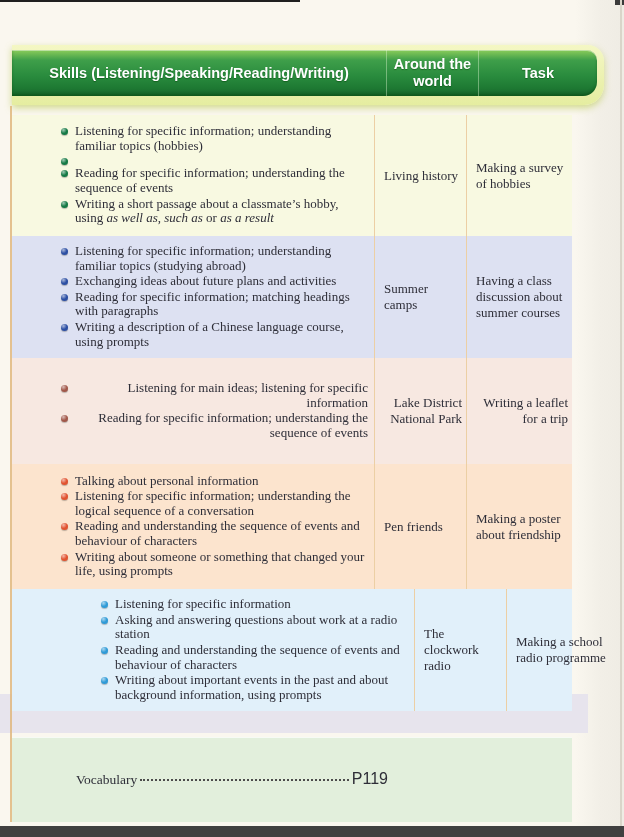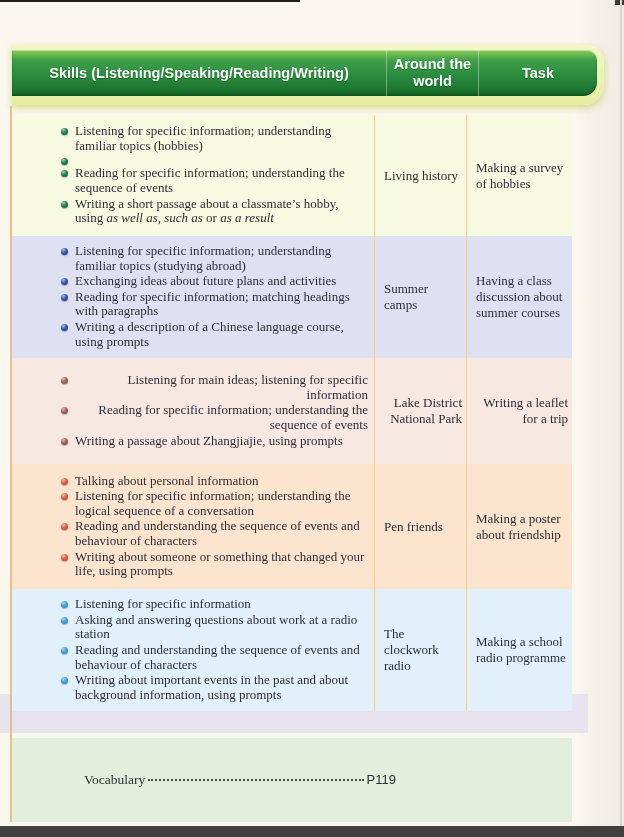--- a/index.html
+++ b/index.html
@@ -49,21 +49,21 @@
   
   .rows { position:absolute; left:12px; top:115px; width:560px; z-index:1; }
   .row {
     display:grid; grid-template-columns:362px 92px 106px;
     background:var(--bg,#f8f8e8);
   }
   .row:nth-of-type(1){ min-height:121px; }
   .row:nth-of-type(2){ min-height:109px; }
   .row:nth-of-type(3){ min-height:106px;text-align:right; }
   .row:nth-of-type(4){ min-height:125px; }
-  .row:nth-of-type(5){ min-height:113px; }
+  .row:nth-of-type(5){ min-height:113px;padding-left:40px; }
 
   ul.skills {
     list-style:none;
     display:flex; flex-direction:column; justify-content:center;
     padding:8px 6px 8px 49px;
   }
   ul.skills li { display:flex; font-size:13px; line-height:14.6px; margin-bottom:1px; }
   .bullet {
     flex:none; width:7px; height:7px; border-radius:50%;
     margin:4px 7px 0 0;
@@ -76,27 +76,27 @@
   .cell { display:flex; align-items:center; padding:6px 4px 6px 9px; border-left:1px solid var(--column-divider,#eccfa4); font-size:13px; line-height:1.22; }
 
   
   .gray-strip { position:absolute; left:0; top:694px; width:588px; height:39px; background:var(--gray-strip-bg,#e7e4ed); }
 
   
   .appendix {
     position:absolute; left:12px; top:737px; width:560px; height:85px;
     background:var(--appendix-bg,#e2efdc);
     box-shadow:inset 0 1px 0 rgba(255,255,255,.7);
-    display:flex; align-items:center;padding-left:8px;
+    display:flex; align-items:center;
   }
   .appendix ul { list-style:none; margin-left:64px; width:312px; }
   .appendix li { display:flex; align-items:baseline; font-size:13.5px; line-height:17.5px; }
   .alabel { flex:none; }
   .dots { flex:1; border-bottom:2px dotted #4b4b4b; margin:0 3px; transform:translateY(-3px); }
-  .apage { flex:none; font-family:"Liberation Sans", sans-serif; font-size:13px; }
+  .apage { flex:none; font-family:"Liberation Sans", sans-serif; font-size:16px; }
 </style>
 </head>
 <body>
 
 <div class="top-dark-line"></div>
 <div class="top-right-dark"></div>
 <div class="right-edge-line"></div>
 <div class="left-line"></div>
 
 <div class="header-glow">
@@ -167,24 +167,20 @@
 
   <div class="row" style="--bg: #f7e8e1; --bullet: #a2584a;">
     <ul class="skills">
         <li>
           <span class="bullet"></span>
           <span class="txt"><span>Listening for main ideas; listening for specific information</span></span>
         </li>
         <li>
           <span class="bullet"></span>
           <span class="txt"><span>Reading for specific information; understanding the sequence of events</span></span>
-        </li>
-        <li>
-          <span class="bullet"></span>
-          <span class="txt"><span>Writing a passage about Zhangjiajie, using prompts</span></span>
         </li>
       </ul>
     <div class="cell around">
         <span class="around-text">Lake District National Park</span>
       </div>
     <div class="cell task">
         <span class="task-text">Writing a leaflet for a trip</span>
       </div>
   </div>
 

